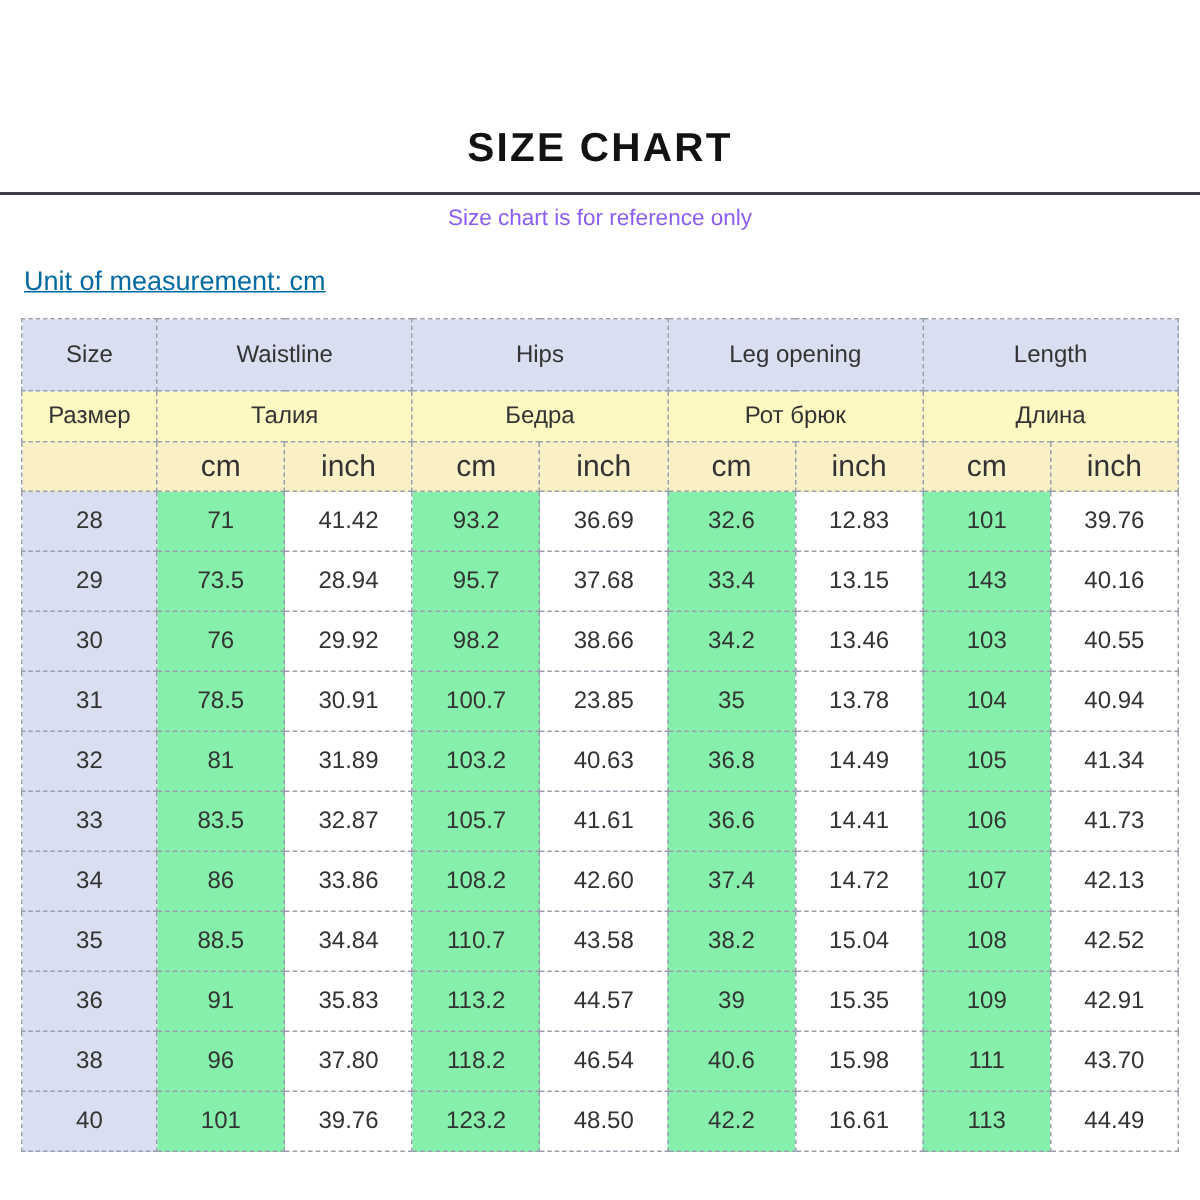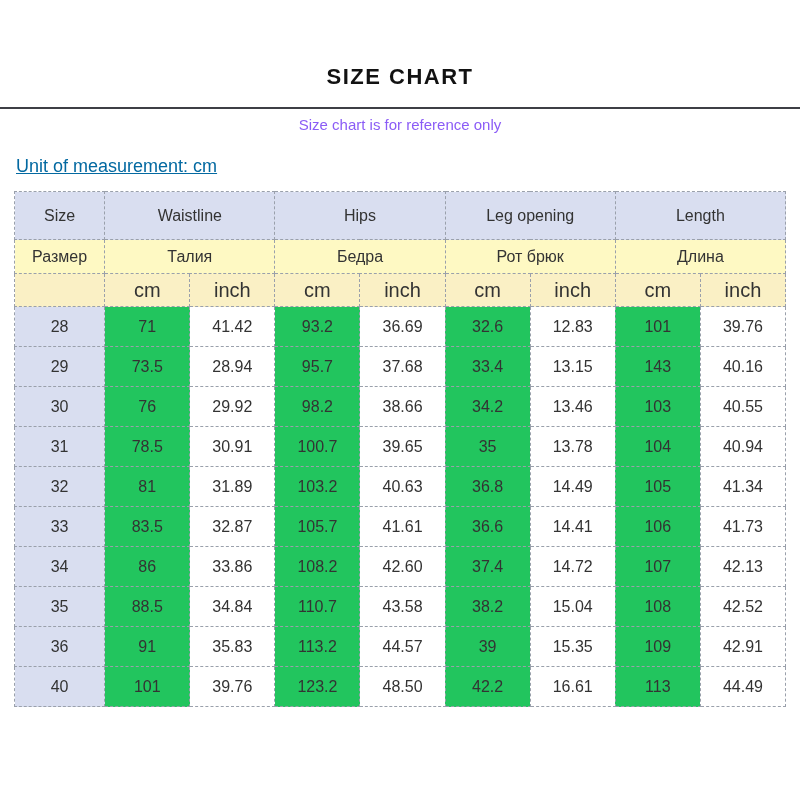--- a/index.html
+++ b/index.html
@@ -13,25 +13,25 @@
     -webkit-font-smoothing: antialiased;
   }
   .page {
     width: 800px;
     height: 800px;
     box-sizing: border-box;
     overflow: hidden;
   }
   .title {
     text-align: center;
-    font-size: 22px;
+    font-size: 27px;
     font-weight: bold;
     letter-spacing: 1.5px;
     color: #121212;
-    padding-top: 62px;
+    padding-top: 83px;
     line-height: 30px;
   }
   .divider {
     border: none;
     border-top: 2px solid #3d3f45;
     margin: 15px 0 0 0;
     width: 100%;
   }
   .subtitle {
     text-align: center;
@@ -61,21 +61,21 @@
     padding: 0;
     color: #333333;
   }
   col.size-col   { width: 11.7%; }
   col.value-col  { width: 11.0375%; }
   tr.row-en  th { height: 47px; background: #d9def0; font-size: 16px; }
   tr.row-ru  th { height: 33px; background: #fef9c3; font-size: 16px; }
   tr.row-unit th { height: 32px; background: #faf0c5; font-size: 20px; }
   tbody td { height: 39px; }
   td.c-size { background: #d9def0; }
-  td.c-cm   { background: #22c55e; }
+  td.c-cm   { background: #86efac; }
   td.c-inch { background: #ffffff; }
 </style>
 </head>
 <body>
 
 <div class="page">
 
   <div class="title">SIZE CHART</div>
 
   <hr class="divider">
@@ -155,21 +155,21 @@
           <td class="c-cm">34.2</td>
           <td class="c-inch">13.46</td>
           <td class="c-cm">103</td>
           <td class="c-inch">40.55</td>
         </tr>
         <tr>
           <td class="c-size">31</td>
           <td class="c-cm">78.5</td>
           <td class="c-inch">30.91</td>
           <td class="c-cm">100.7</td>
-          <td class="c-inch">39.65</td>
+          <td class="c-inch">23.85</td>
           <td class="c-cm">35</td>
           <td class="c-inch">13.78</td>
           <td class="c-cm">104</td>
           <td class="c-inch">40.94</td>
         </tr>
         <tr>
           <td class="c-size">32</td>
           <td class="c-cm">81</td>
           <td class="c-inch">31.89</td>
           <td class="c-cm">103.2</td>
@@ -217,20 +217,31 @@
           <td class="c-cm">91</td>
           <td class="c-inch">35.83</td>
           <td class="c-cm">113.2</td>
           <td class="c-inch">44.57</td>
           <td class="c-cm">39</td>
           <td class="c-inch">15.35</td>
           <td class="c-cm">109</td>
           <td class="c-inch">42.91</td>
         </tr>
         <tr>
+          <td class="c-size">38</td>
+          <td class="c-cm">96</td>
+          <td class="c-inch">37.80</td>
+          <td class="c-cm">118.2</td>
+          <td class="c-inch">46.54</td>
+          <td class="c-cm">40.6</td>
+          <td class="c-inch">15.98</td>
+          <td class="c-cm">111</td>
+          <td class="c-inch">43.70</td>
+        </tr>
+        <tr>
           <td class="c-size">40</td>
           <td class="c-cm">101</td>
           <td class="c-inch">39.76</td>
           <td class="c-cm">123.2</td>
           <td class="c-inch">48.50</td>
           <td class="c-cm">42.2</td>
           <td class="c-inch">16.61</td>
           <td class="c-cm">113</td>
           <td class="c-inch">44.49</td>
         </tr>

